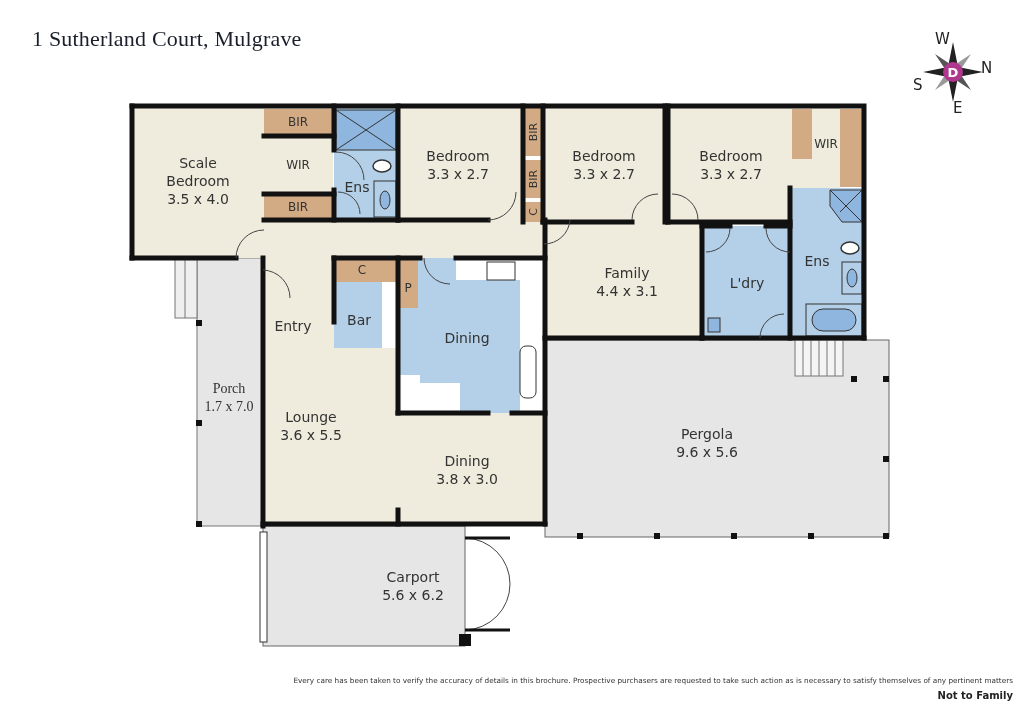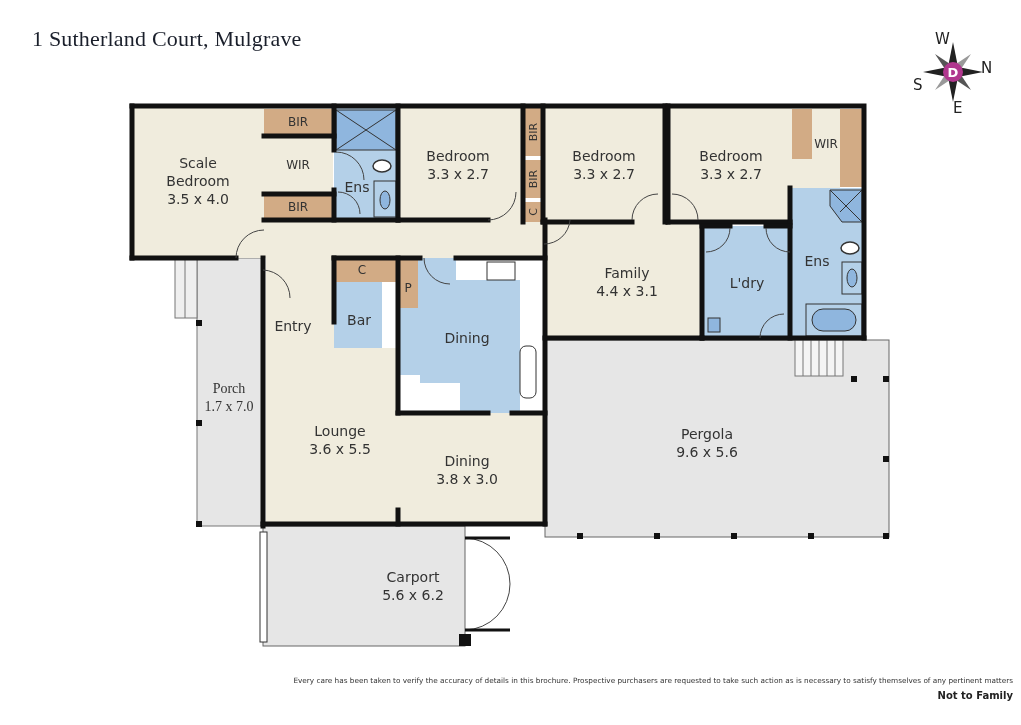--- a/index.html
+++ b/index.html
@@ -210,21 +210,21 @@
 </div>
 <div class="room-label" style="left:293px;top:298px;margin-top:28px;">Entry</div>
 <div class="small-label" style="left:362px;top:270px;">C</div>
 <div class="small-label" style="left:408px;top:288px;">P</div>
 <div class="room-label" style="left:359px;top:320px;">Bar</div>
 <div class="room-label" style="left:467px;top:338px;">Dining</div>
 <div class="room-label" style="left:229px;top:398px;font-family:Liberation Serif, serif;">
   <span class="dim">Porch</span>
   <span class="dim">1.7 x 7.0</span>
 </div>
-<div class="room-label" style="left:340px;top:426px;margin-top:14px;">
+<div class="room-label" style="left:311px;top:426px;">
   <span class="dim">Lounge</span>
   <span class="dim">3.6 x 5.5</span>
 </div>
 <div class="room-label" style="left:467px;top:470px;">
   <span class="dim">Dining</span>
   <span class="dim">3.8 x 3.0</span>
 </div>
 <div class="room-label" style="left:707px;top:443px;">
   <span class="dim">Pergola</span>
   <span class="dim">9.6 x 5.6</span>

